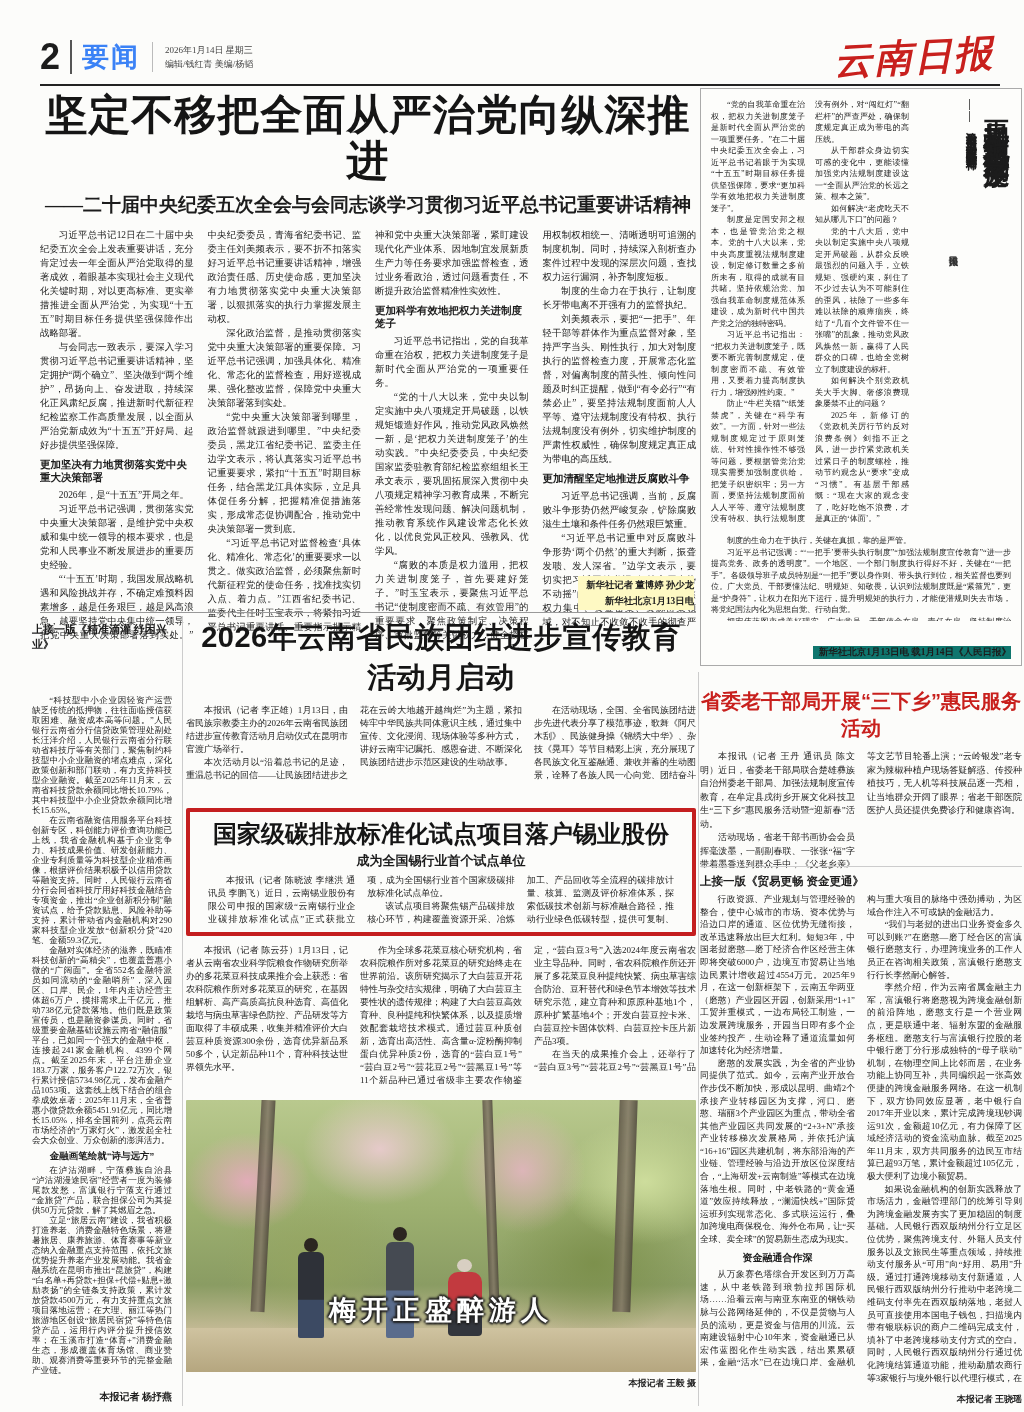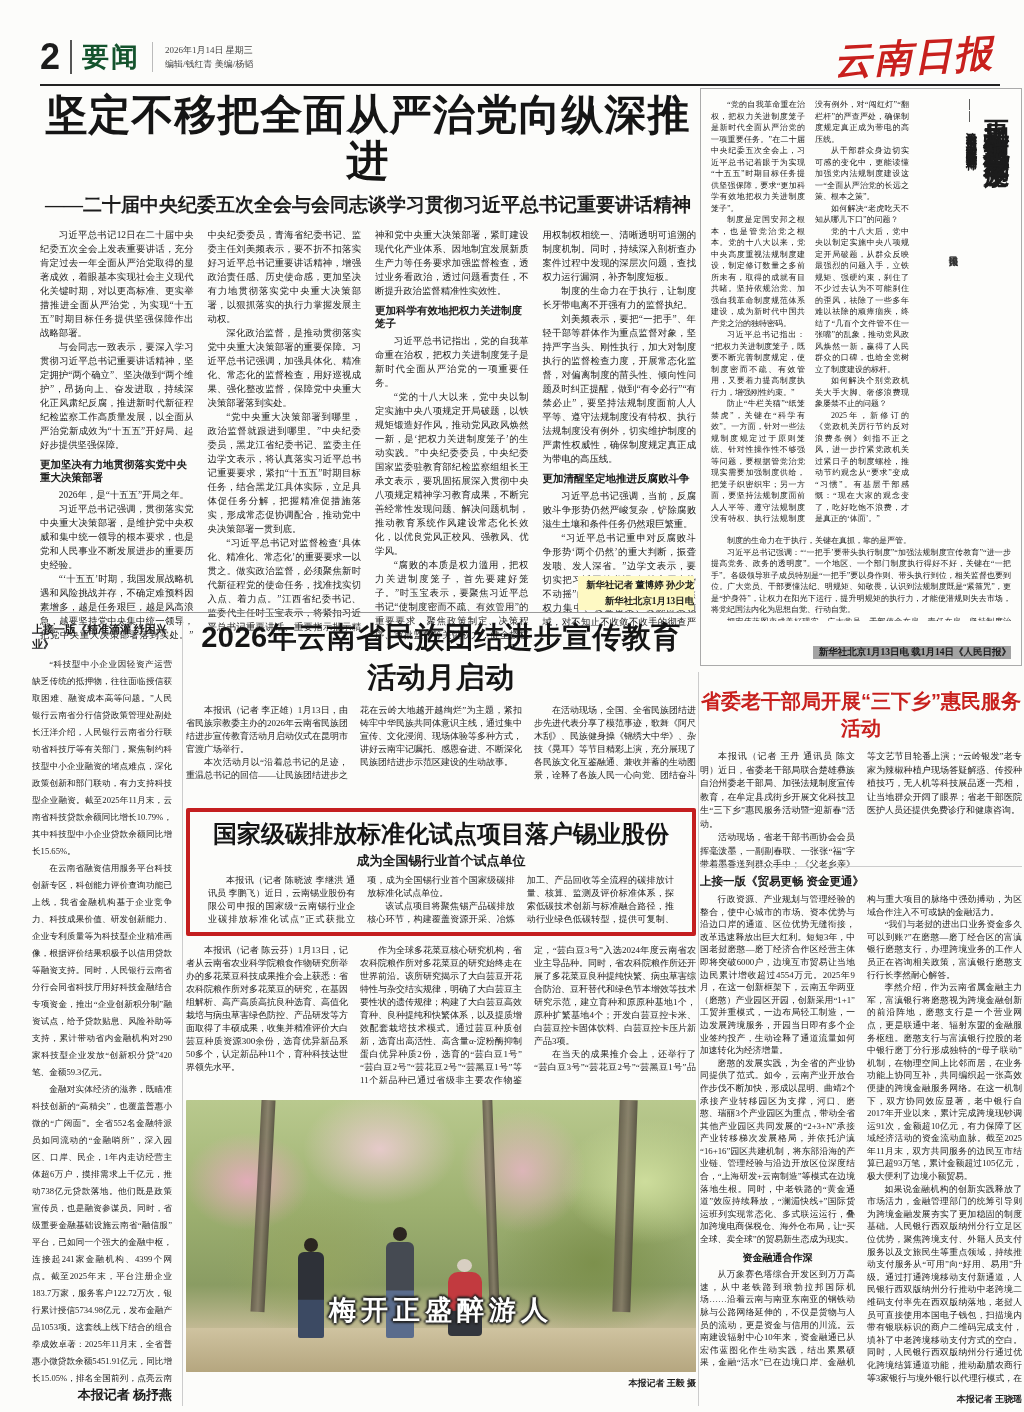--- a/index.html
+++ b/index.html
@@ -2,21 +2,21 @@
 <html lang="zh"><head>
 <meta charset="utf-8">
 <style>
   html,body{margin:0;padding:0;background:#e8e6e0;}
   #page{position:relative;width:1024px;height:1412px;background:#fcfcfa;margin:0 auto;overflow:hidden;
         font-family:"Liberation Serif","DejaVu Serif",serif;color:#1c1c1c;}
   
   .hdr{position:absolute;left:40px;top:34px;width:960px;height:46px;display:flex;align-items:center;}
   .hdr .pgnum{font-family:"Liberation Sans",sans-serif;font-size:36px;font-weight:bold;line-height:1;}
   .hdr .hsep{width:2px;height:34px;background:#555;margin:0 10px;}
-  .hdr .section{font-family:"Liberation Sans",sans-serif;font-size:27px;font-weight:900;color:#14532d;letter-spacing:2px;}
+  .hdr .section{font-family:"Liberation Sans",sans-serif;font-size:27px;font-weight:900;color:#3b82f6;letter-spacing:2px;}
   .hdr .dsep{width:1px;height:30px;background:#bbb;margin:0 12px;}
   .hdr .dateblk{font-size:9px;color:#444;line-height:1.6;}
   .hdr .mast{margin-left:auto;font-size:38px;font-weight:bold;color:#c8201d;font-style:italic;
              transform:rotate(-3deg);letter-spacing:2px;padding-right:6px;}
   .hdr-rule{position:absolute;left:40px;top:84px;width:960px;height:2px;background:#222;}
   
   .para{margin:0;text-indent:2em;text-align:justify;}
   .subhd{margin:6px 0 4px;font-family:"Liberation Sans",sans-serif;font-weight:bold;}
   .sign{margin:2px 0;text-align:right;font-weight:bold;}
   .cols{column-fill:auto;overflow:hidden;}
@@ -36,28 +36,28 @@
   #commentary .cwrap{display:flex;height:430px;}
   #commentary .cbody{flex:1;column-count:2;column-gap:10px;height:430px;font-size:8px;line-height:11.5px;
                      overflow:hidden;}
   #commentary .vblock{width:96px;display:flex;flex-direction:row-reverse;justify-content:flex-start;
                       padding-left:6px;}
   #commentary .vtitle{writing-mode:vertical-rl;font-family:"Liberation Sans",sans-serif;font-weight:900;
                       font-size:26px;letter-spacing:3px;line-height:1.1;margin-left:4px;}
   #commentary .vsub{writing-mode:vertical-rl;font-size:11px;font-weight:bold;letter-spacing:1px;margin-left:4px;}
   #commentary .vby{writing-mode:vertical-rl;font-size:9.5px;color:#333;margin-top:150px;}
   #commentary .ctail{height:86px;overflow:hidden;font-size:8px;line-height:11.5px;margin-top:6px;}
-  #commentary .csign{position:absolute;right:10px;bottom:6px;background:#a3a3a3;font-weight:bold;
+  #commentary .csign{position:absolute;right:10px;bottom:6px;background:#0f766e;font-weight:bold;
                      font-size:9.5px;padding-left:6px;}
   
   #finance{position:absolute;left:32px;top:622px;width:140px;height:782px;display:flex;flex-direction:column;}
   #finance .colhdr{font-size:11px;font-weight:bold;margin:0 0 4px;}
-  #finance .fbody{flex:1;overflow:hidden;font-size:8.6px;line-height:17px;}
+  #finance .fbody{flex:1;overflow:hidden;font-size:8.6px;line-height:10px;margin-top:39px;}
   #finance .subhd{font-size:9.5px;text-align:center;}
-  #finance .fcredit{text-align:right;font-weight:bold;font-size:13px;padding-top:2px;}
+  #finance .fcredit{text-align:right;font-weight:bold;font-size:10px;padding-top:2px;}
   .v-rule-1{position:absolute;left:182px;top:616px;width:1px;height:790px;background:#ccc;}
   .v-rule-2{position:absolute;left:698px;top:672px;width:1px;height:734px;background:#ccc;}
   
   #middle{position:absolute;left:186px;top:616px;width:510px;}
   .mh1{margin:2px 8px 6px;text-align:center;font-family:"Liberation Sans",sans-serif;font-weight:900;color:#151515;}
   #ethnic .mh1{font-size:29px;letter-spacing:0.5px;}
   #ethnic .cols{column-count:3;column-gap:12px;height:88px;font-size:9px;line-height:13px;}
   #carbon{margin-top:16px;border:4px solid #c41f1f;border-radius:2px;box-sizing:border-box;height:128px;
           padding:4px 18px;}
   #carbon .mh1{font-size:24px;margin:2px 0 2px;}

